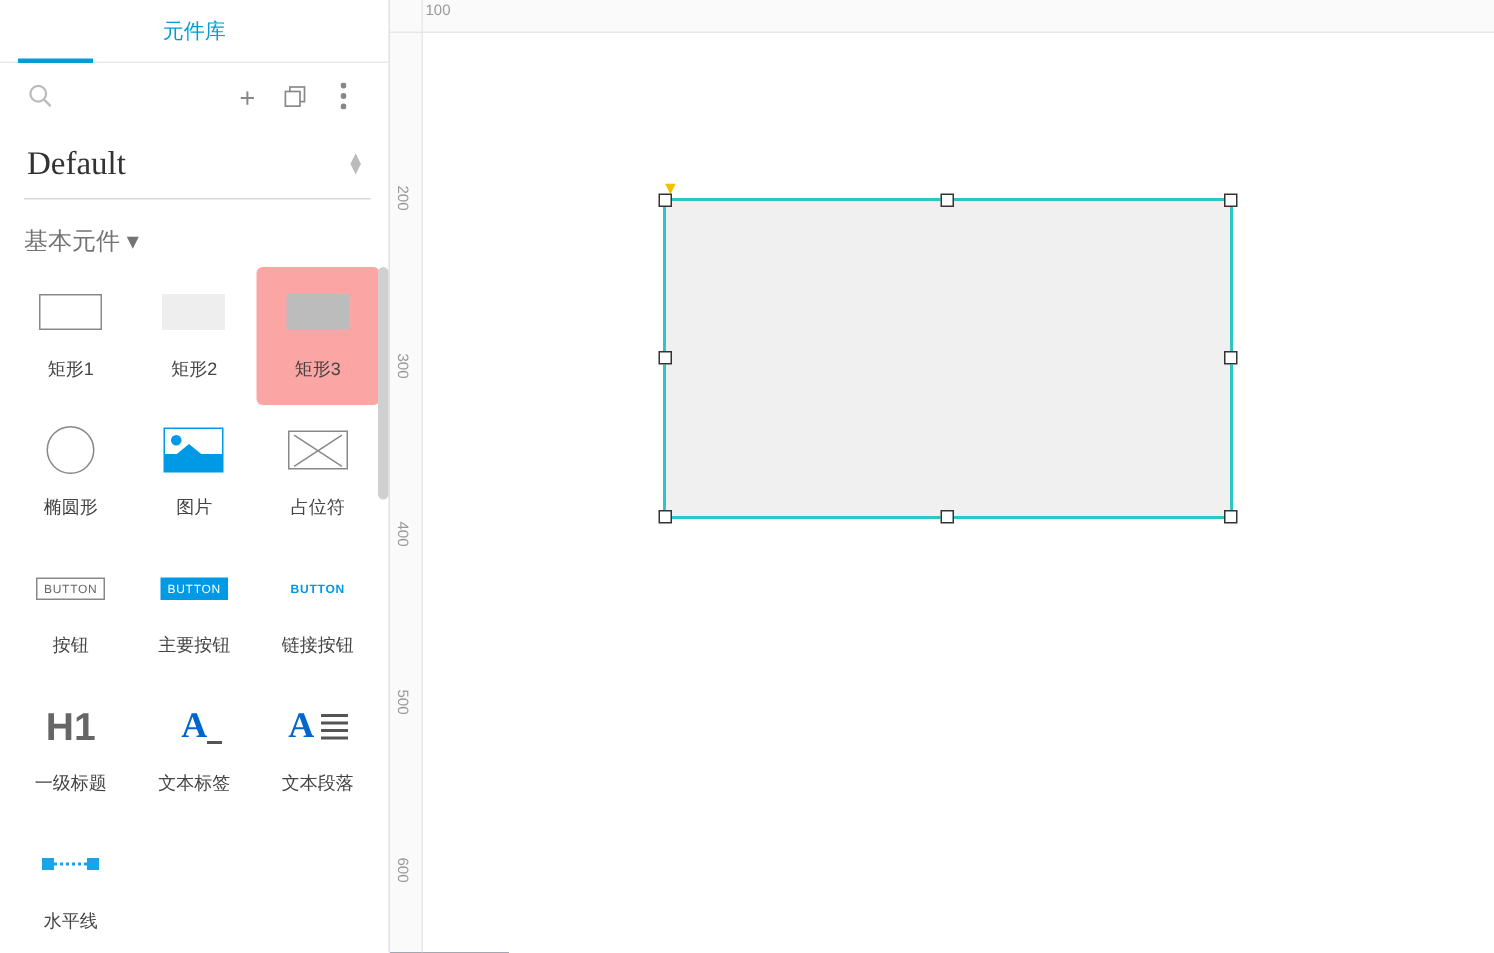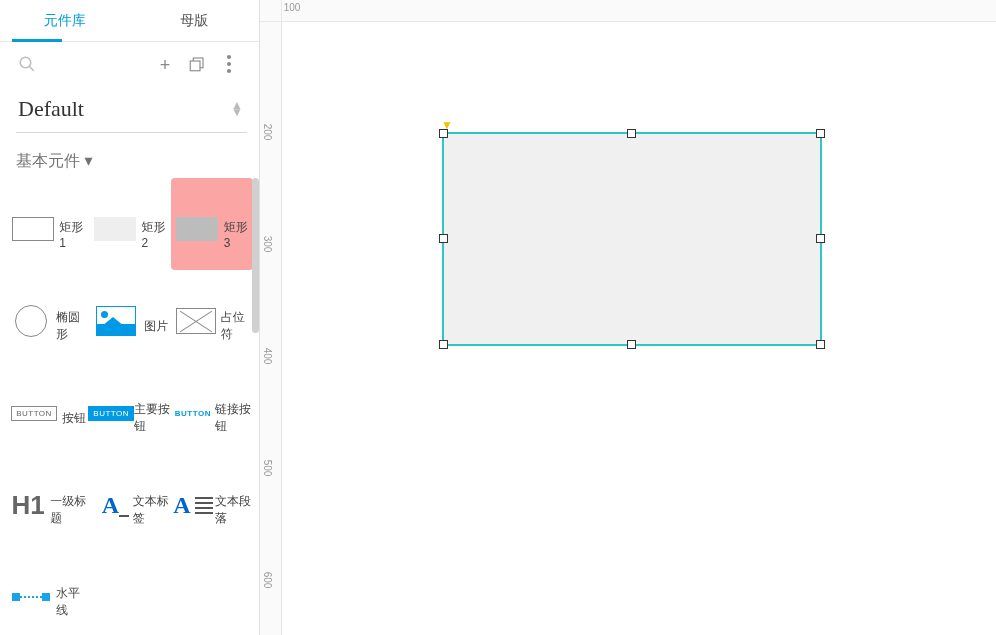--- a/index.html
+++ b/index.html
@@ -111,20 +111,21 @@
     background:#d0d0d0;
     border-radius:4px;
   }
   .grid {
     display: grid;
     grid-template-columns: repeat(3, 1fr);
     gap: 0;
   }
   .cell {
     display: flex;
+    flex-direction: column;
     align-items: center;
     justify-content: flex-start;
     height: 92px;
     cursor: pointer;
     padding-top: 10px;
     border-radius: 4px;
   }
   .cell.selected {
     background: #fca5a5;
   }
@@ -215,21 +216,20 @@
   .h-w{left:-5px;top:50%;margin-top:-5px;} .h-e{right:-5px;top:50%;margin-top:-5px;}
   .h-sw{left:-5px;bottom:-5px;} .h-s{left:50%;bottom:-5px;margin-left:-5px;} .h-se{right:-5px;bottom:-5px;}
   .rot-marker{position:absolute;left:-3px;top:-16px;color:#f2c200;font-size:12px;}
 </style>
 </head>
 <body>
 
 <div class="sidebar">
   <div class="tabs">
     <div class="tab active">元件库</div>
-    <div class="tab">母版</div>
   </div>
 
   <div class="toolbar">
     <div class="search">
       <svg width="18" height="18" viewBox="0 0 24 24" fill="none" stroke="#bbb" stroke-width="2">
           <circle cx="10" cy="10" r="7"></circle>
           <line x1="15" y1="15" x2="21" y2="21"></line>
         </svg>
     </div>
     <div class="tool">+</div>

